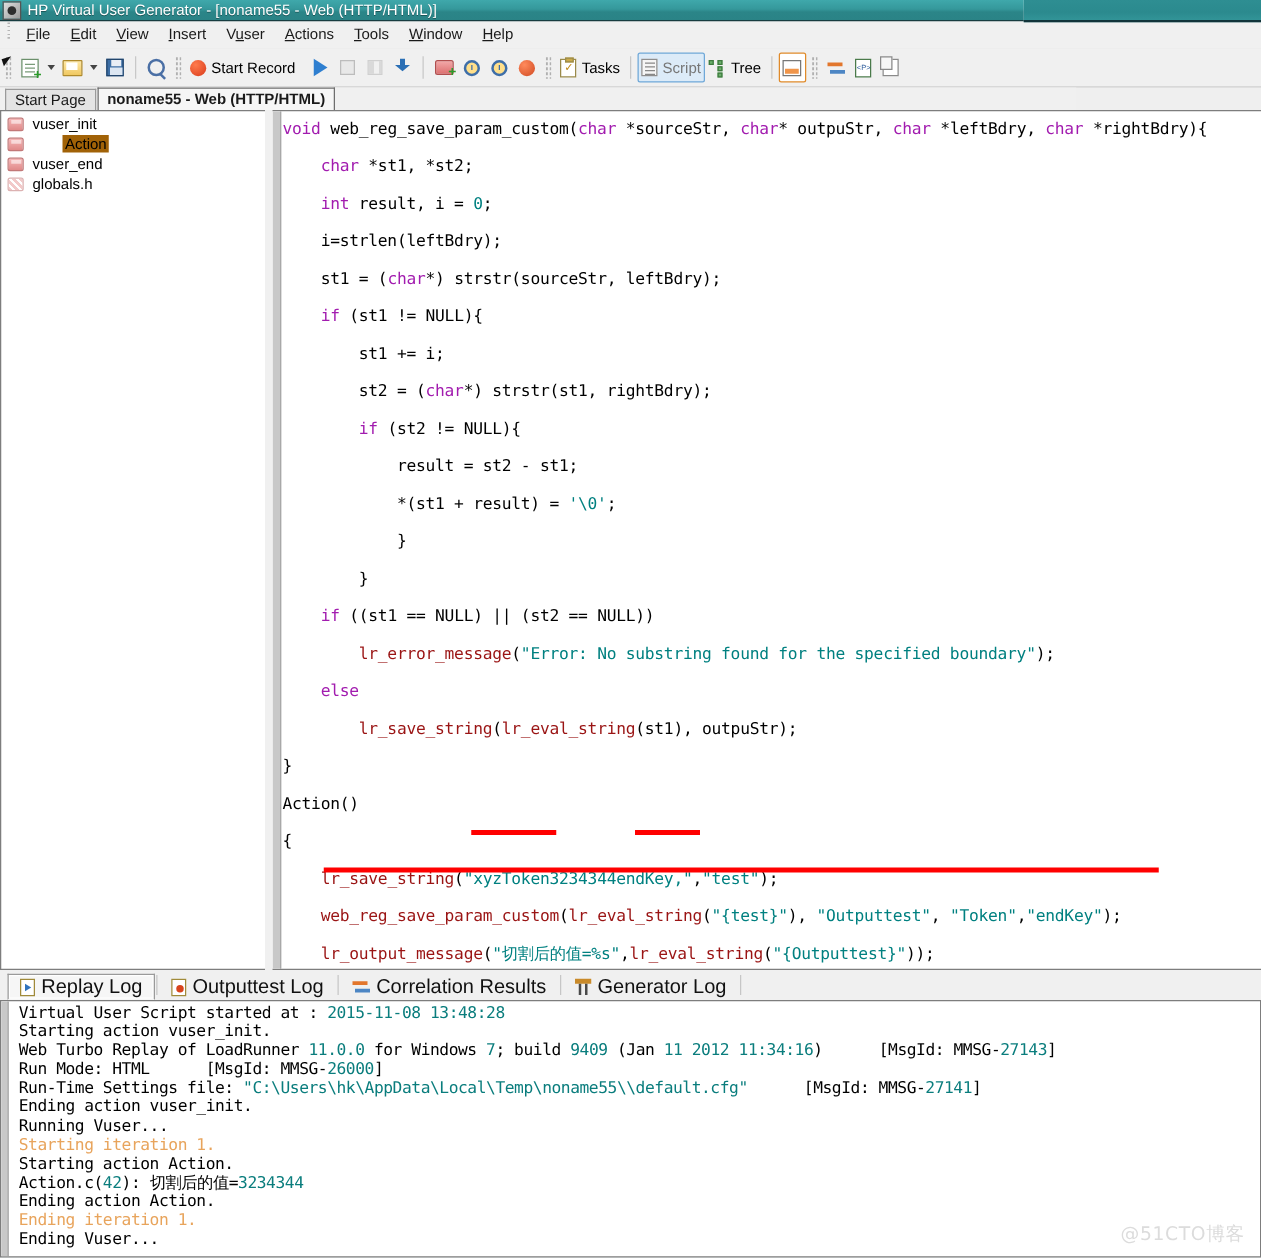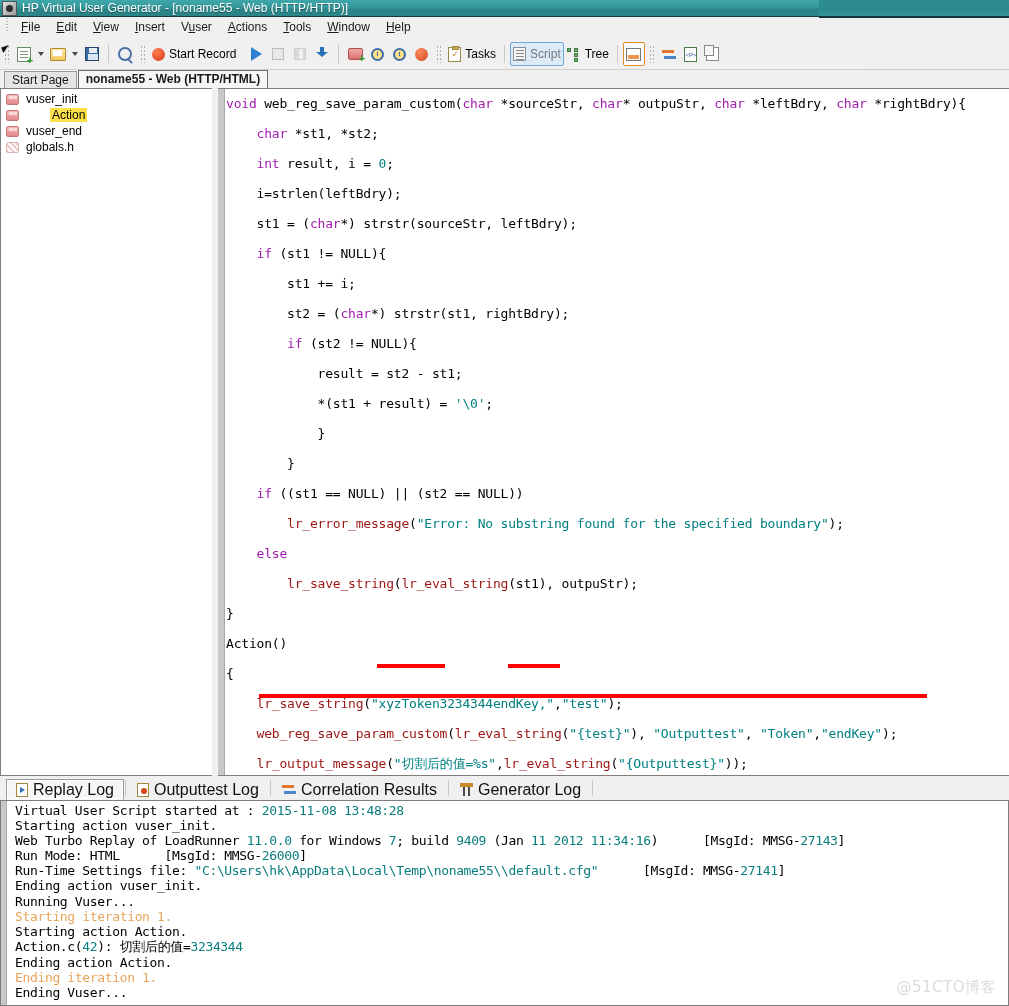--- a/index.html
+++ b/index.html
@@ -145,21 +145,21 @@
   .dtab.sel{background:#f6f6f6;font-weight:bold;height:18px;line-height:17px;border-color:#6e6e6e;}
   
   #mainrow{position:absolute;left:0;top:88px;width:1009px;height:688px;}
   #tree{
     position:absolute;left:0;top:0;width:212px;height:688px;background:#fff;
     border:1px solid #7d7d7d;border-right:none;box-sizing:border-box;
     padding:2px 0 0 2px;overflow:hidden;
   }
   .tnode{display:flex;align-items:center;height:16px;padding-left:3px;cursor:default;}
   .tnode .tlabel{font-size:12px;margin-left:5px;padding:0 2px;white-space:nowrap;}
-  .tnode.sel .tlabel{background:#fde047;margin-left:31px;}
+  .tnode.sel .tlabel{background:#a16207;margin-left:31px;}
   .ic-brick-s{width:13px;height:11px;position:relative;flex:0 0 13px;
     background:linear-gradient(180deg,#f6b7b7,#e08a8a);border:1px solid #c27878;box-sizing:border-box;
     border-radius:2px;}
   .ic-brick-s:after{content:"";position:absolute;left:2px;top:1px;width:8px;height:3px;
     background:rgba(255,255,255,.55);}
   .ic-hdr{width:13px;height:11px;position:relative;flex:0 0 13px;
     background:repeating-linear-gradient(45deg,#f2c9c9 0 2px,#ffffff 2px 4px);
     border:1px solid #dcb2b2;box-sizing:border-box;border-radius:2px;}
   #vsplit{position:absolute;left:212px;top:0;width:6px;height:688px;background:#f0f0f0;}
   
@@ -229,21 +229,21 @@
 <body>
 
 <div id="desktop"></div>
 
 <div id="window">
 
   <div class="desk-right"></div>
 
   <div id="titlebar">
     <div class="tb-icon"></div>
-    <div class="tb-title">HP Virtual User Generator - [noname55 - Web (HTTP/HTTP)]</div>
+    <div class="tb-title">HP Virtual User Generator - [noname55 - Web (HTTP/HTML)]</div>
   </div>
 
   <div id="menubar">
     <div class="grip"></div>
     <div class="mi"><u>F</u>ile</div>
     <div class="mi"><u>E</u>dit</div>
     <div class="mi"><u>V</u>iew</div>
     <div class="mi"><u>I</u>nsert</div>
     <div class="mi">V<u>u</u>ser</div>
     <div class="mi"><u>A</u>ctions</div>

